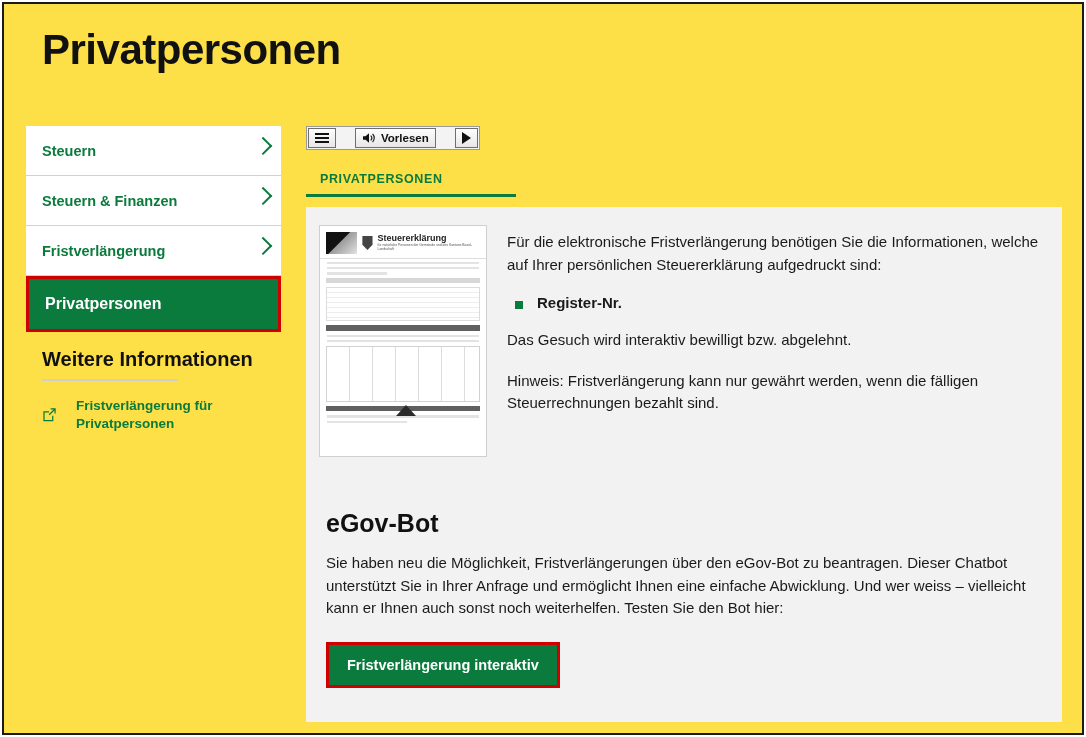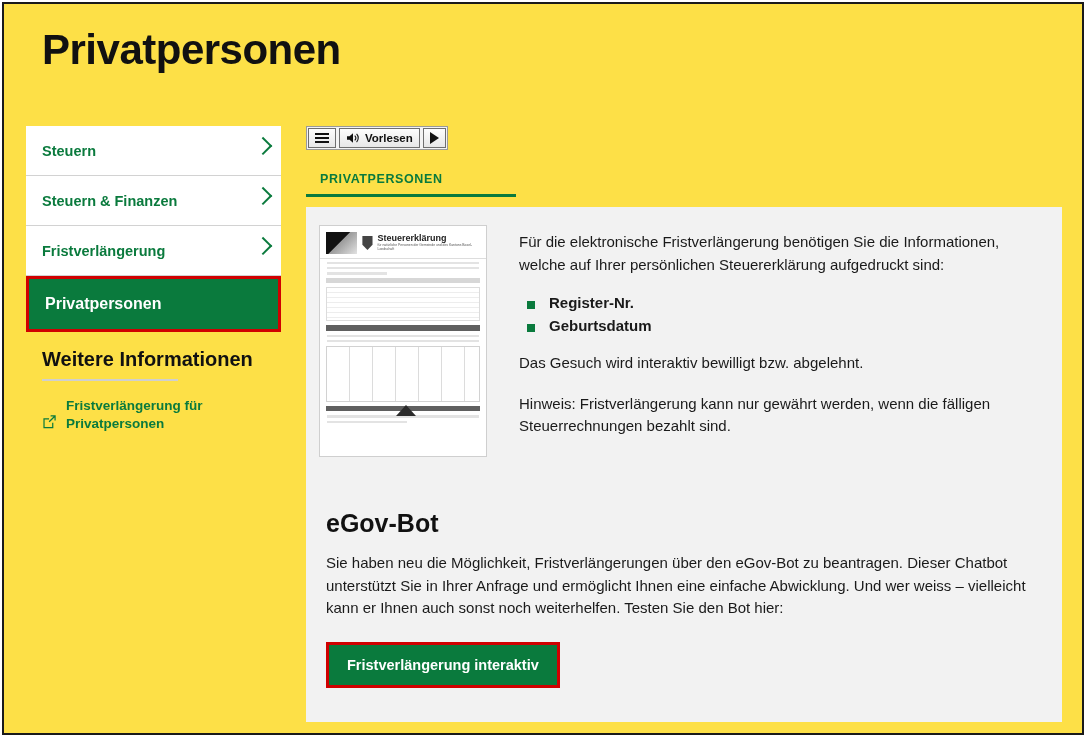--- a/index.html
+++ b/index.html
@@ -81,22 +81,22 @@
     color: #111111;
   }
   .side-heading-rule {
     margin-left: 16px;
     width: 136px;
     height: 2px;
     background: #cfcfcf;
   }
   .side-link {
     display: flex;
-    align-items: flex-end;
-    gap: 9px;
+    align-items: center;
+    gap: 19px;
     padding: 16px 16px 0 16px;
     cursor: pointer;
   }
   .side-link .ext-icon {
     flex: 0 0 auto;
     margin-top: 2px;
   }
   .side-link-label {
     font-size: 13.5px;
     font-weight: bold;
@@ -113,21 +113,21 @@
   }
 
   
   .reader-bar {
     display: inline-flex;
     align-items: stretch;
     border: 1px solid #9a9a9a;
     background: #f3f3f3;
     height: 24px;
     padding: 1px;
-    gap: 3px;
+    gap: 19px;
   }
   .reader-btn {
     display: flex;
     align-items: center;
     justify-content: center;
     border: 1px solid #6f6f6f;
     background: linear-gradient(#fdfdfd, #e7e7e7);
     padding: 0 6px;
     cursor: pointer;
     gap: 5px;
@@ -171,21 +171,21 @@
     margin-top: 10px;
     background: #f2f2f2;
     width: 756px;
     min-height: 515px;
     padding: 18px 20px 26px 13px;
     position: relative;
   }
 
   .intro-row {
     display: flex;
-    gap: 32px;
+    gap: 20px;
     align-items: flex-start;
   }
 
   
   .thumb {
     flex: 0 0 auto;
     width: 168px; height: 232px;
     background: #ffffff;
     border: 1px solid #cfcfcf;
     position: relative;
@@ -409,21 +409,20 @@
           <div class="t-dark" style="height:5px"></div>
           <div class="t-line"></div>
           <div class="t-line" style="width:80px"></div>
           <div class="t-tri"></div>
         </div>
 
         <div class="intro-text">
           <p>Für die elektronische Fristverlängerung benötigen Sie die Informationen, welche auf Ihrer persönlichen Steuererklärung aufgedruckt sind:</p>
           <ul class="bullets">
             <li>Register-Nr.</li>
-            <li>Geburtsdatum</li>
           </ul>
           <p>Das Gesuch wird interaktiv bewilligt bzw. abgelehnt.</p>
           <p>Hinweis: Fristverlängerung kann nur gewährt werden, wenn die fälligen Steuerrechnungen bezahlt sind.</p>
         </div>
       </div>
 
       <div class="section-heading">eGov-Bot</div>
       <p class="section-body">Sie haben neu die Möglichkeit, Fristverlängerungen über den eGov-Bot zu beantragen. Dieser Chatbot unterstützt Sie in Ihrer Anfrage und ermöglicht Ihnen eine einfache Abwicklung. Und wer weiss – vielleicht kann er Ihnen auch sonst noch weiterhelfen. Testen Sie den Bot hier:</p>
 
       <div class="cta-wrap">

